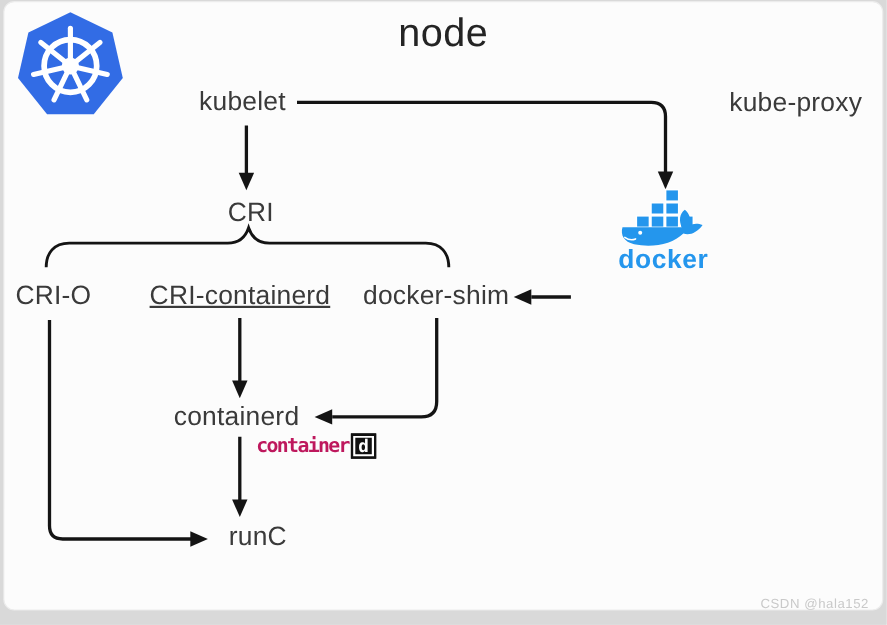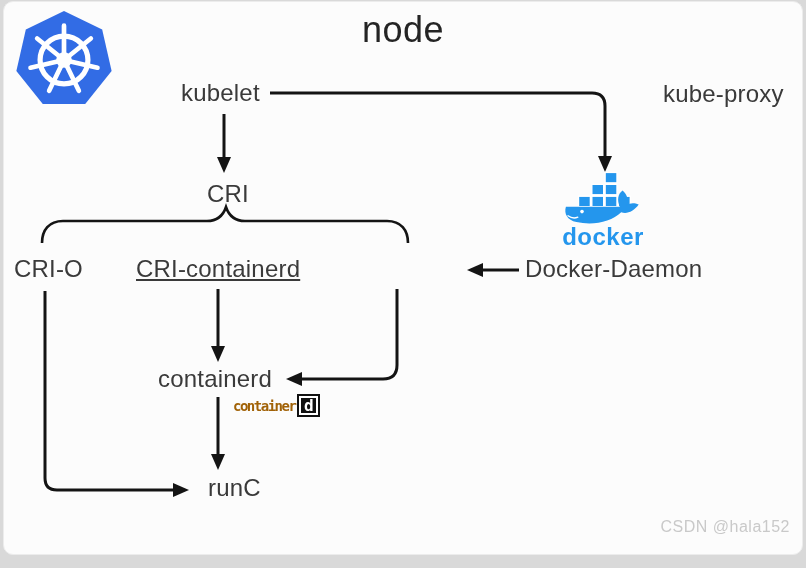--- a/index.html
+++ b/index.html
@@ -36,28 +36,28 @@
   .k8s-logo{position:absolute;left:8px;top:7px;width:104px;height:104px;}
   .docker-logo{position:absolute;left:556px;top:169px;width:86px;height:56px;}
   .docker-word{
     position:absolute;left:556px;top:221px;width:86px;text-align:center;
     color:var(--docker-blue);font-size:24px;font-weight:bold;letter-spacing:0.5px;
   }
   .ctrd-logo{
     position:absolute;left:229px;top:392px;display:flex;align-items:center;
     font-family:"DejaVu Sans Mono","Liberation Mono",monospace;font-weight:bold;
   }
-  .ctrd-word{font-size:14px;letter-spacing:-1.5px;color:#a16207;}
+  .ctrd-word{font-size:18px;letter-spacing:-1.5px;color:#be185d;}
   .ctrd-dbox{
     display:flex;align-items:center;justify-content:center;margin-left:2px;
     width:23px;height:23px;background:#111;color:#fff;font-size:16px;
     border:2px solid #111;box-shadow:inset 0 0 0 2px #fff;
   }
   .watermark{
-    position:absolute;right:12px;top:516px;font-size:16px;
+    position:absolute;right:12px;top:540px;font-size:12px;
     color:var(--watermark);letter-spacing:0.5px;margin-left:13px;
   }
 </style>
 </head>
 <body>
 
 <div class="stage">
   <div class="card">
 
     <svg class="wires" viewBox="0 0 806 568">
@@ -111,21 +111,21 @@
       </svg>
     </div>
 
     <div class="title">node</div>
 
     <div class="lbl" style="left:177px;top:78px;">kubelet</div>
     <div class="lbl" style="left:659px;top:79px;">kube-proxy</div>
     <div class="lbl" style="left:203px;top:179px;text-align:right;">CRI</div>
     <div class="lbl" style="left:10px;top:254px;">CRI-O</div>
     <div class="lbl" style="left:132px;top:254px;text-decoration:underline;">CRI-containerd</div>
-    <div class="lbl" style="left:521px;top:254px;">Docker-Daemon</div>
+    <div class="lbl" style="left:326px;top:254px;">docker-shim</div>
     <div class="lbl" style="left:154px;top:364px;">containerd</div>
     <div class="lbl" style="left:188px;top:473px;margin-left:16px;">runC</div>
 
     <div class="docker-logo">
       <svg viewBox="0 0 120 80" width="86" height="56">
         <g fill="var(--docker-blue)" stroke="#fff" stroke-width="2">
           <rect x="63" y="2" width="17" height="15"></rect>
           <rect x="44" y="19" width="17" height="15"></rect>
           <rect x="63" y="19" width="17" height="15"></rect>
           <rect x="25" y="36" width="17" height="15"></rect>

